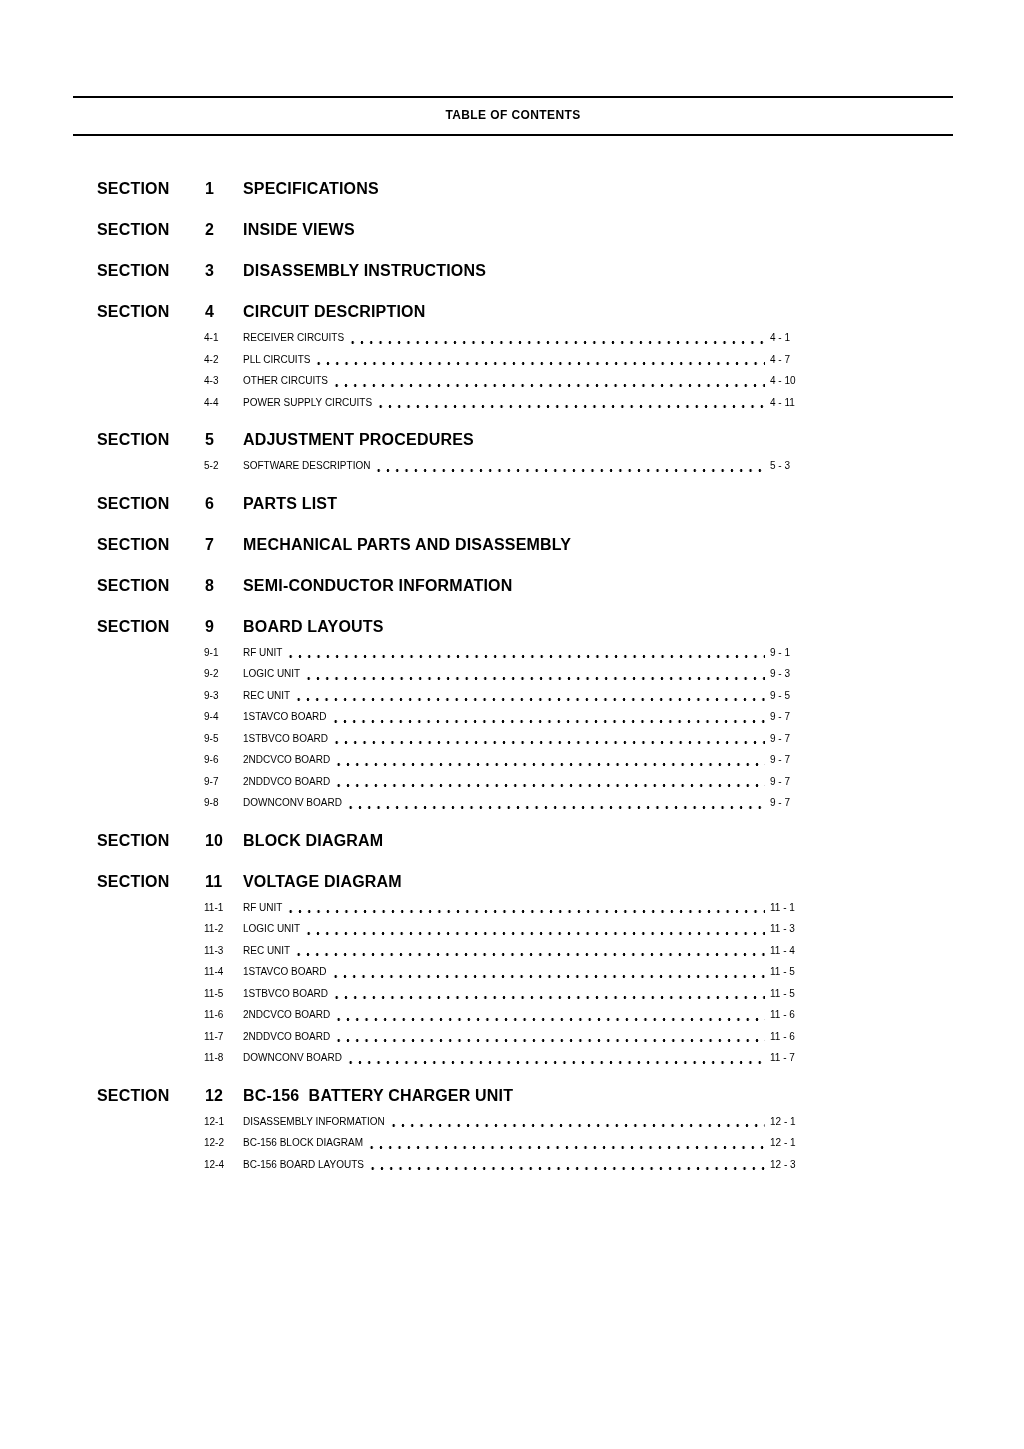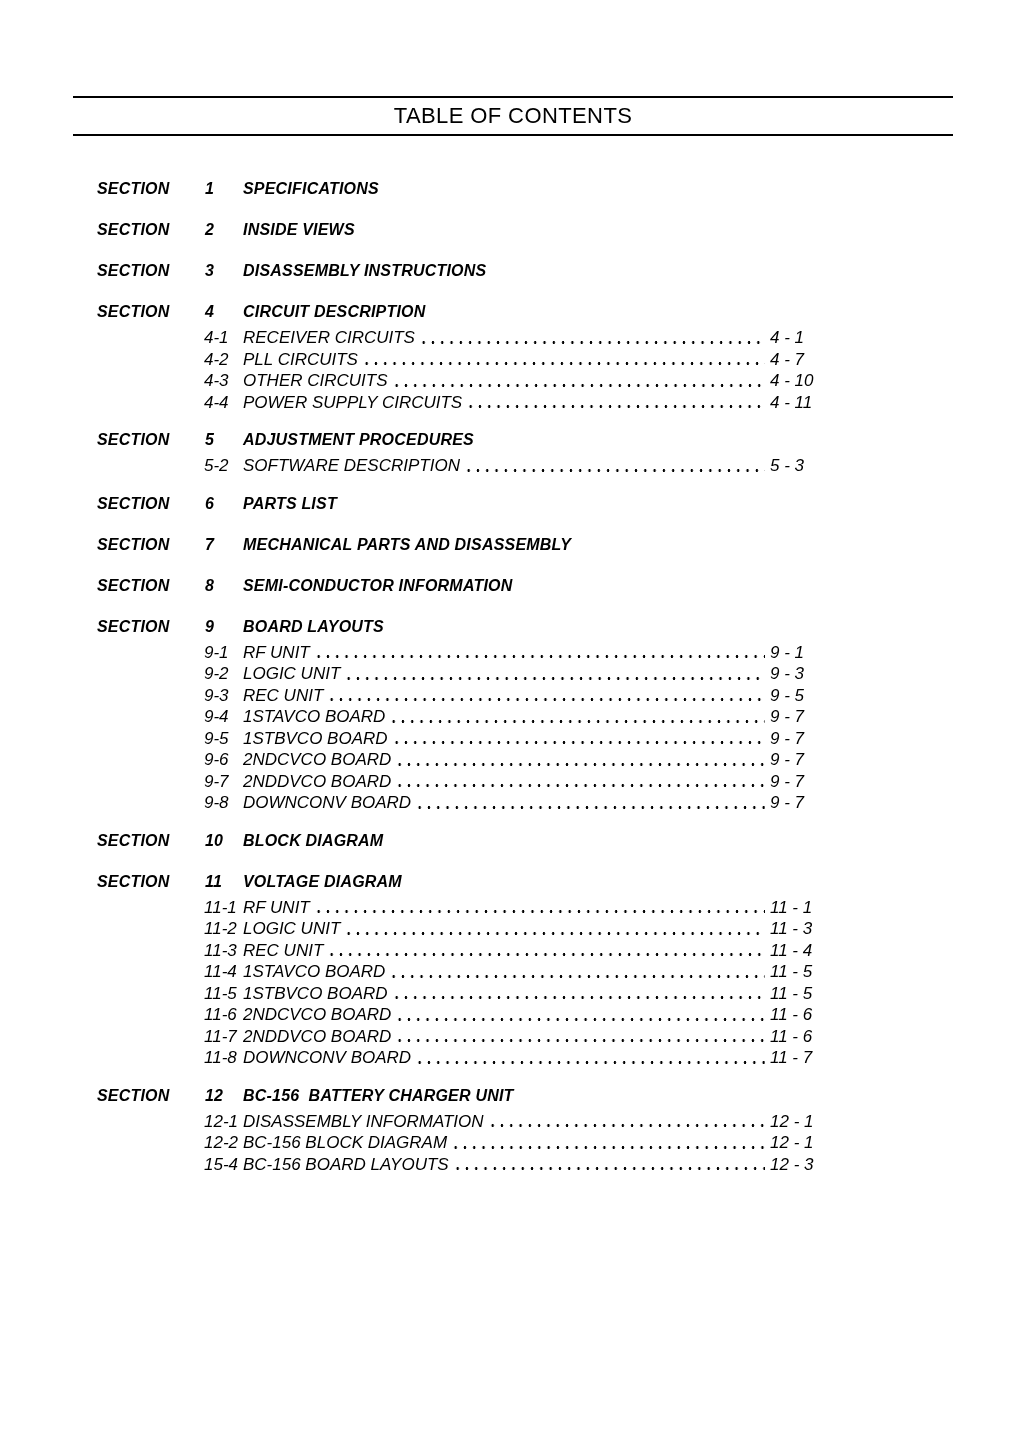--- a/index.html
+++ b/index.html
@@ -22,45 +22,45 @@
   }
   .toc-header {
     margin: 96px 71px 0 73px;
     border-top: 2px solid #000000;
     border-bottom: 2px solid #000000;
   }
   .toc-title {
     margin: 0;
     padding: 7px 0 8px 0;
     text-align: center;
-    font-size: 22px;
+    font-size: 12px;
     line-height: 21px;
-    font-weight: 400;
+    font-weight: 700;
     letter-spacing: 0.4px;
   }
   .toc-sections { }
-  .toc-section { margin-top: 23px; font-style: italic; }
+  .toc-section { margin-top: 23px; }
   .toc-section:first-child { margin-top: 44px; }
   .sec-head {
     display: flex;
     margin-left: 97px;
     font-size: 16px;
     line-height: 18px;
     font-weight: 700;
     letter-spacing: 0.2px;
   }
   .sec-label { flex: none; width: 108px; }
   .sec-num   { flex: none; width: 38px; }
   .sec-title { flex: none; white-space: pre; }
   .sec-items { margin-top: 6px; margin-bottom: -5px; }
   .toc-row {
     display: flex;
     margin-left: 204px;
     margin-right: 196px;
-    font-size: 17px;
+    font-size: 10px;
     line-height: 21.5px;
   }
   .item-num   { flex: none; width: 39px; }
   .item-title { flex: none; white-space: pre; }
   .leader {
     flex: 1 1 auto;
     align-self: flex-end;
     height: 3px;
     margin: 0 5px 5px 4px;
     background-image: radial-gradient(circle, #000000 1.1px, rgba(0,0,0,0) 1.5px);
@@ -306,21 +306,21 @@
             <span class="leader"></span>
             <span class="item-page">12 - 1</span>
           </div>
           <div class="toc-row">
             <span class="item-num">12-2</span>
             <span class="item-title">BC-156 BLOCK DIAGRAM</span>
             <span class="leader"></span>
             <span class="item-page">12 - 1</span>
           </div>
           <div class="toc-row">
-            <span class="item-num">15-4</span>
+            <span class="item-num">12-4</span>
             <span class="item-title">BC-156 BOARD LAYOUTS</span>
             <span class="leader"></span>
             <span class="item-page">12 - 3</span>
           </div>
         </div>
       </div>
     </section>
 </main>
 
 </body></html>

